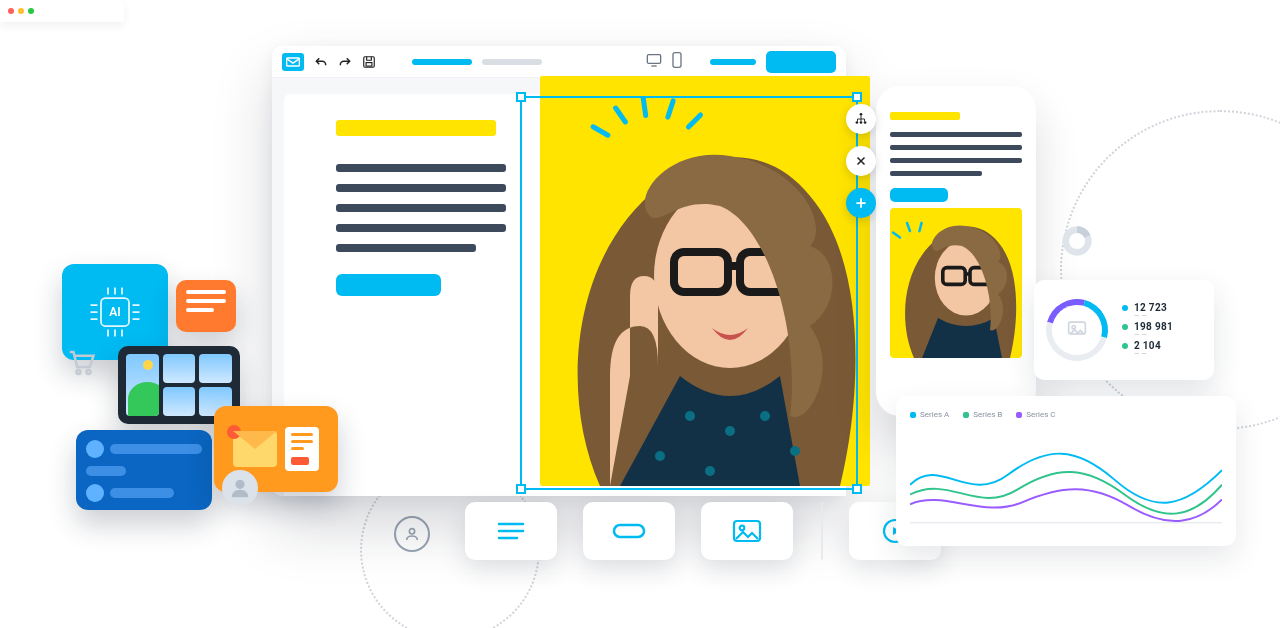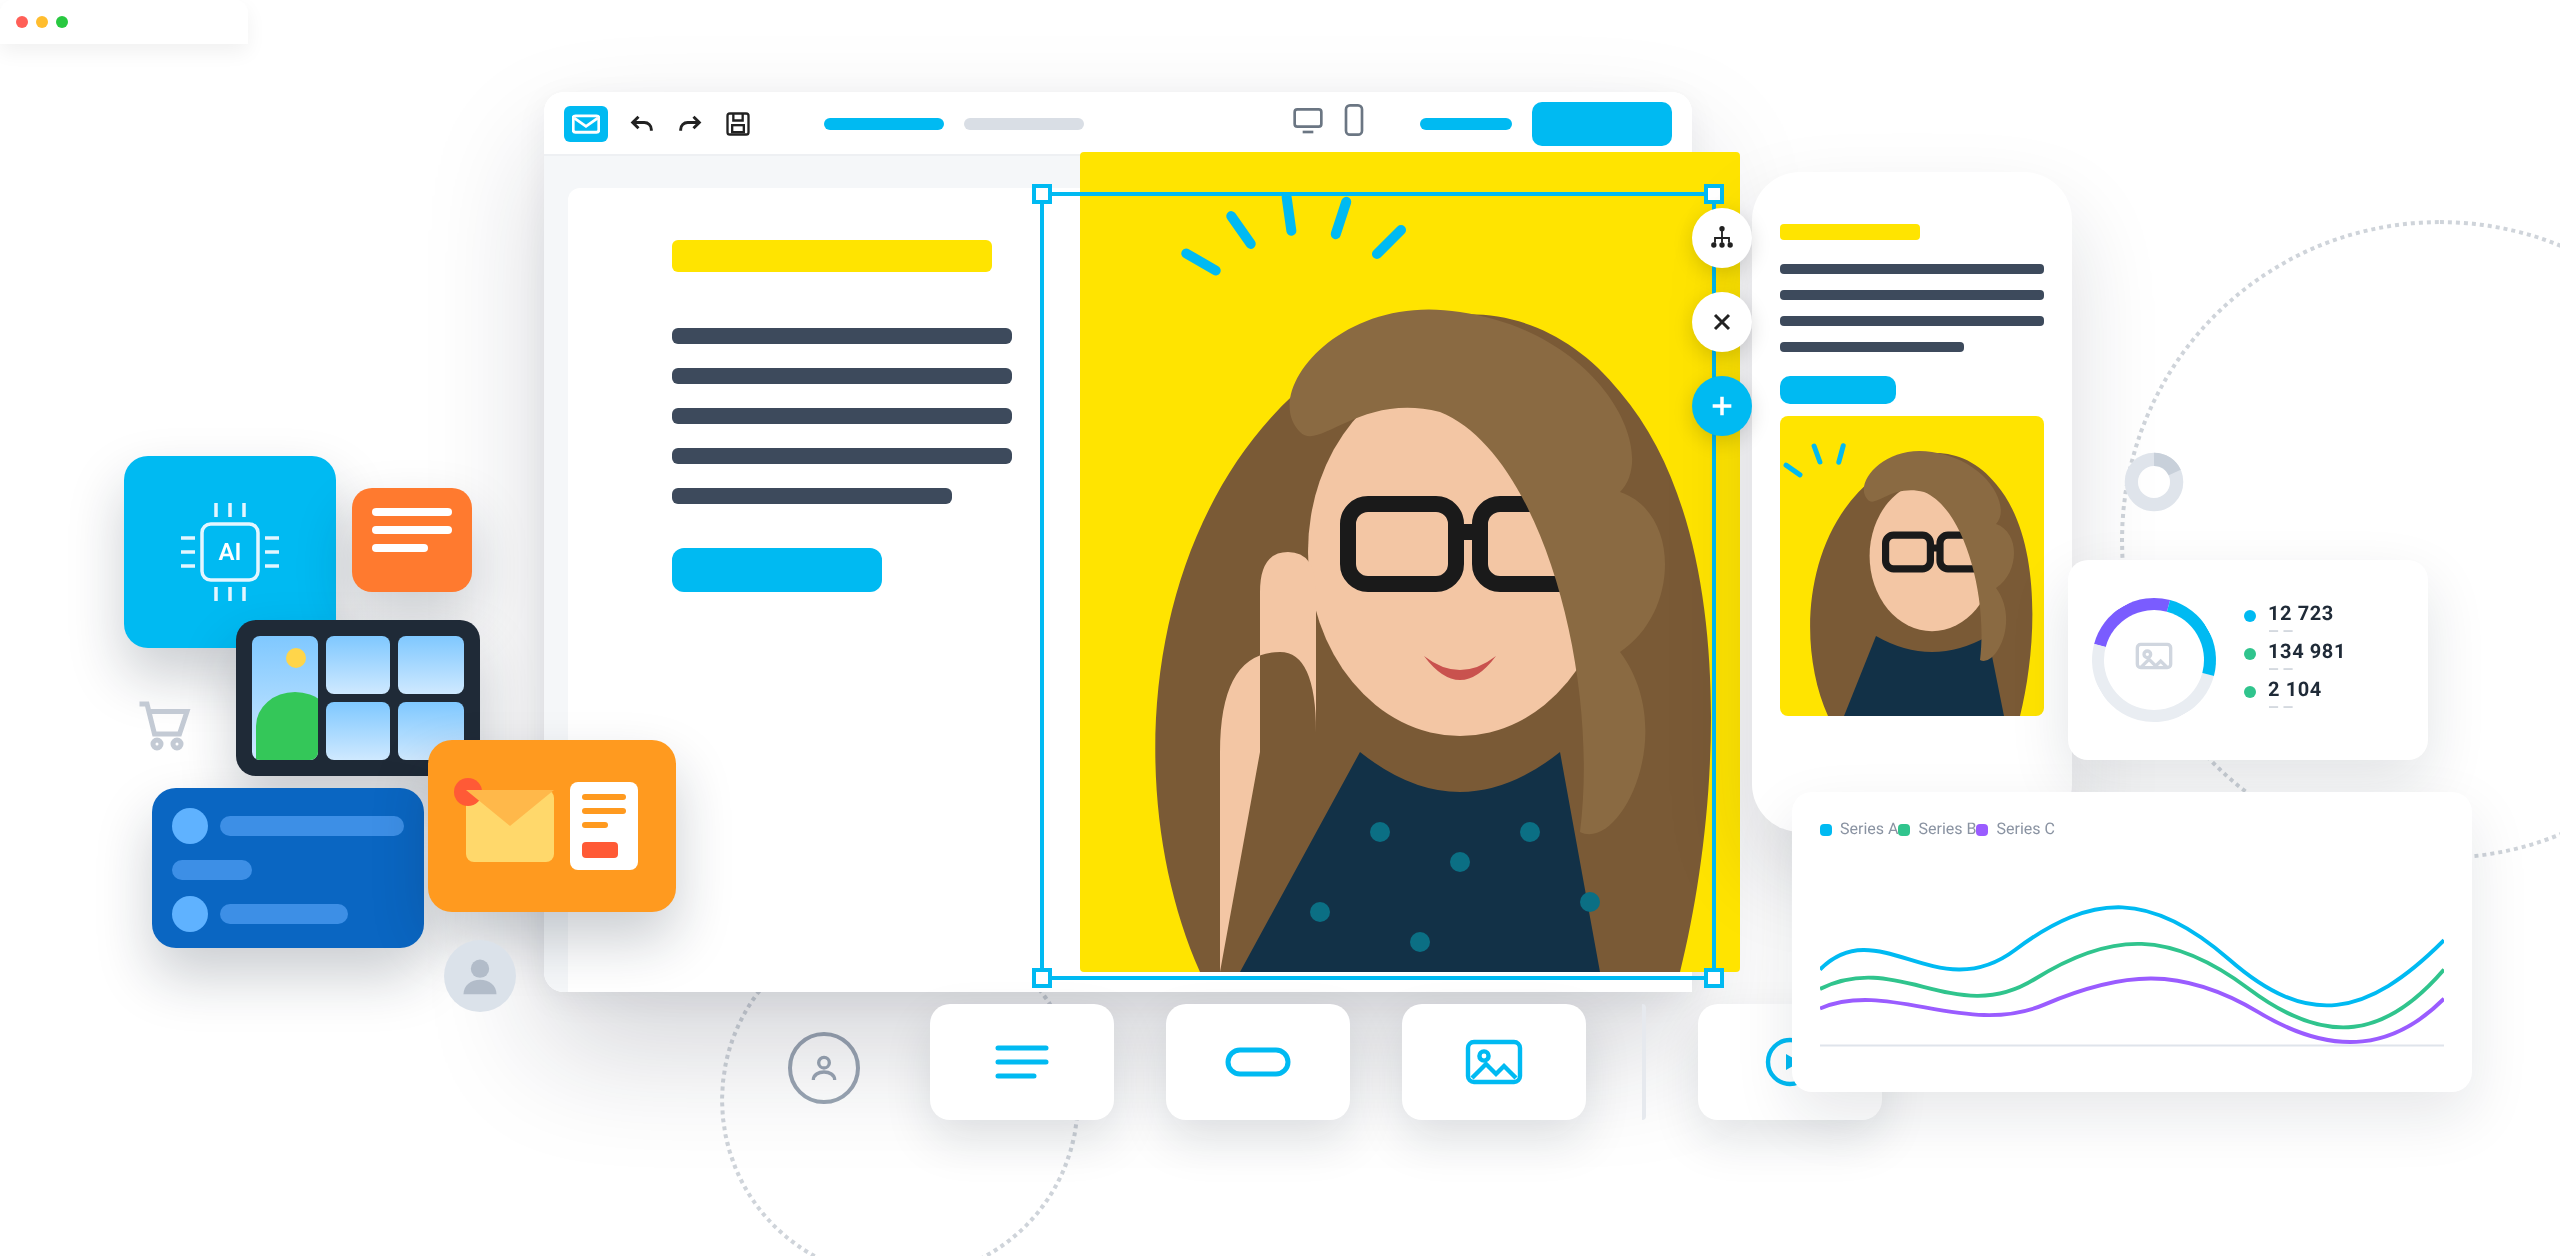--- a/index.html
+++ b/index.html
@@ -138,21 +138,21 @@
     box-shadow: 0 22px 44px rgba(20,30,50,.15);
     padding:18px 14px 12px 14px;
   }
   .mobile .m-line{height:5px;background:#3d4a5c;border-radius:2px;margin-bottom:8px;}
   .mobile .m-heading{width:70px;height:8px;background:#ffe400;border-radius:2px;margin:8px 0 12px;}
   .mobile-face{
     position:relative;margin-top:6px;width:100%;height:150px;background:#ffe400;border-radius:4px;overflow:hidden;
   }
 
   
-  .tile { position:absolute; border-radius:12px; box-shadow:0 14px 28px rgba(20,30,50,.22); }
+  .tile { position:absolute; border-radius:12px; box-shadow:0 14px 28px rgba(20,30,50,.22);margin-top:36px; }
   .ai-tile   { left:62px;  top:228px; width:106px; height:96px;  background:#00baf2; display:flex;align-items:center;justify-content:center; }
   .text-tile { left:176px; top:244px; width:60px;  height:52px;  background:#ff7a2f; border-radius:10px; padding:10px; display:flex;flex-direction:column;gap:5px;}
   .text-tile .tline{height:4px;background:#fff;border-radius:2px;}
   .gallery-tile { left:118px; top:310px; width:122px; height:78px; background:#1f2a37; border-radius:10px; padding:8px; display:flex; gap:4px; }
   .gal-cell{flex:1;background:linear-gradient(#7fc8ff,#cfe9ff);border-radius:4px;position:relative;overflow:hidden;}
   .gal-cell.g1::before{content:"";position:absolute;bottom:0;left:2px;width:120%;height:55%;background:#34c759;border-radius:50% 50% 0 0;}
   .gal-cell.g1::after{content:"";position:absolute;top:6px;right:6px;width:10px;height:10px;background:#ffd54a;border-radius:50%;}
   .gal-sub{display:flex;flex-direction:column;gap:4px;flex:1}
   .gal-sub .gal-cell{height:50%}
   .chat-tile { left:76px; top:394px; width:136px; height:80px; background:#0a66c2; border-radius:12px; padding:10px; }
@@ -185,21 +185,21 @@
   .stat-list{display:flex;flex-direction:column;gap:1px;font-size:10px;color:#1f2a37;}
   .stat-row{display:flex;align-items:center;gap:6px;}
   .stat-dot{width:6px;height:6px;border-radius:50%;}
   .sd1{background:#00baf2}.sd2{background:#30c48d}.sd3{background:#30c48d}
   .stat-val{font-weight:700;letter-spacing:.3px}
   .stat-sub{font-size:7px;color:#b5bdc8;margin-top:-2px;margin-left:12px;}
 
   .wave-card{
     position:absolute;left:896px;top:396px;width:340px;height:150px;background:#fff;border-radius:10px;box-shadow:0 12px 30px rgba(20,30,50,.10);padding:14px;
   }
-  .legend{display:flex;gap:0;font-size:8px;color:#8a93a2;margin-bottom:6px;}
+  .legend{display:flex;gap:14px;font-size:8px;color:#8a93a2;margin-bottom:6px;}
   .lg-dot{width:6px;height:6px;border-radius:2px;display:inline-block;margin-right:4px;vertical-align:middle;}
   .lg1 .lg-dot{background:#00baf2}.lg2 .lg-dot{background:#30c48d}.lg3 .lg-dot{background:#9a5cff}
   .wave-svg{width:100%;height:100px;}
 
 </style>
 </head>
 <body>
 
 <div class="dotted-arc" style="left:360px;top:460px;width:180px;height:180px;"></div>
 <div class="dotted-arc" style="left:1060px;top:110px;width:320px;height:320px;border-width:2px;"></div>
@@ -472,21 +472,21 @@
     </span>
   </div>
   <div class="stat-list">
     <div class="stat-row">
         <span class="stat-dot sd1"></span>
         <span class="stat-val">12 723</span>
       </div>
     <div class="stat-sub">— —</div>
     <div class="stat-row">
         <span class="stat-dot sd2"></span>
-        <span class="stat-val">134 981</span>
+        <span class="stat-val">198 981</span>
       </div>
     <div class="stat-sub">— —</div>
     <div class="stat-row">
         <span class="stat-dot sd3"></span>
         <span class="stat-val">2 104</span>
       </div>
     <div class="stat-sub">— —</div>
   </div>
 </div>
 

